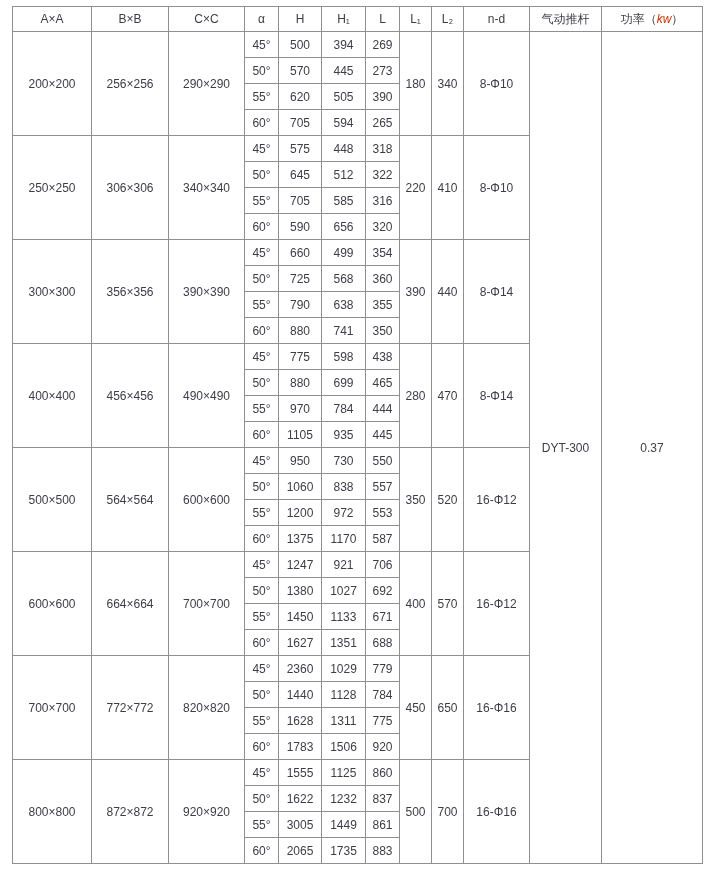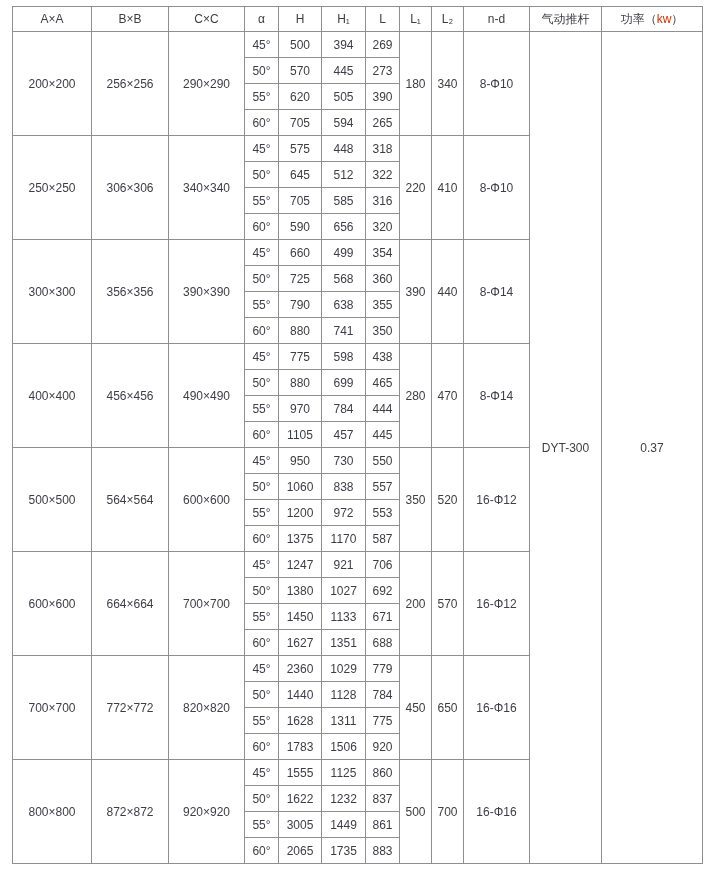--- a/index.html
+++ b/index.html
@@ -27,21 +27,21 @@
     vertical-align: middle;
     font-size: 12px;
     font-weight: normal;
     color: #3d3d46;
     padding: 0;
     overflow: hidden;
     white-space: nowrap;
   }
   table.spec th { height: 24px; }
   table.spec td { height: 25px; }
-  .accent { color: #cc3300; }
+  .accent { color: #cc3300; font-style: italic; }
 </style>
 </head>
 <body>
 
 <div class="page">
   <table class="spec">
     <colgroup>
       <col style="width:79px">
         <col style="width:77px">
         <col style="width:76px">
@@ -184,21 +184,21 @@
         </tr>
         <tr>
           <td>55°</td>
           <td>970</td>
           <td>784</td>
           <td>444</td>
         </tr>
         <tr>
           <td>60°</td>
           <td>1105</td>
-          <td>457</td>
+          <td>935</td>
           <td>445</td>
         </tr>
         <tr>
           <td rowspan="4">500×500</td>
           <td rowspan="4">564×564</td>
           <td rowspan="4">600×600</td>
           <td>45°</td>
           <td>950</td>
           <td>730</td>
           <td>550</td>
@@ -225,21 +225,21 @@
           <td>587</td>
         </tr>
         <tr>
           <td rowspan="4">600×600</td>
           <td rowspan="4">664×664</td>
           <td rowspan="4">700×700</td>
           <td>45°</td>
           <td>1247</td>
           <td>921</td>
           <td>706</td>
-          <td rowspan="4">200</td>
+          <td rowspan="4">400</td>
           <td rowspan="4">570</td>
           <td rowspan="4">16-Φ12</td>
         </tr>
         <tr>
           <td>50°</td>
           <td>1380</td>
           <td>1027</td>
           <td>692</td>
         </tr>
         <tr>

